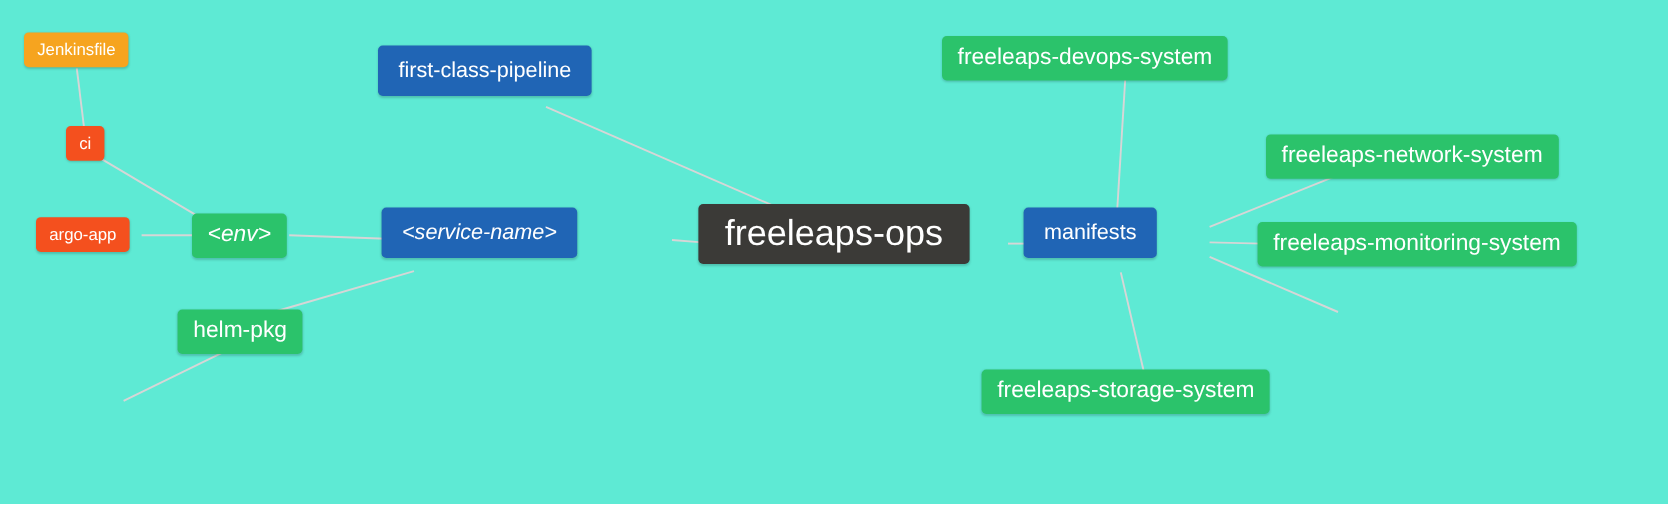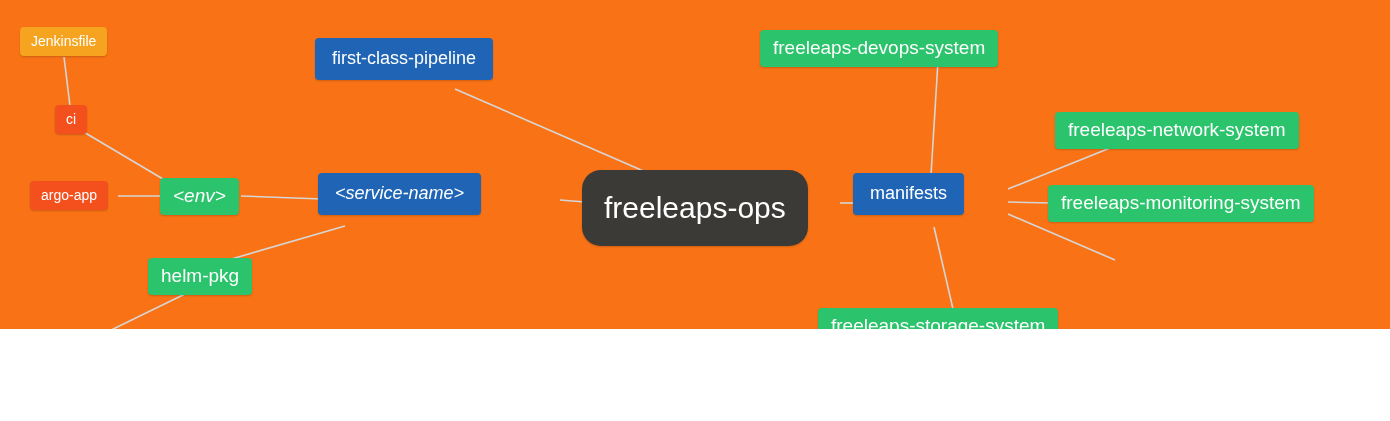--- a/index.html
+++ b/index.html
@@ -1,22 +1,22 @@
 <!DOCTYPE html>
 <html><head>
 <meta charset="utf-8">
 <style>
   html,body { margin:0; padding:0; background:#ffffff; }
   .canvas {
     position:relative;
     width:1390px;
-    height:329px;
+    height:420px;
     overflow:hidden;
     font-family:"Liberation Sans", sans-serif;
-    background:#f97316;
+    background:#5eead4;
   }
   .edges {
     position:absolute;
     left:0; top:0;
     width:1390px; height:421px;
     z-index:0;
   }
   .edges line {
     stroke:#d6d6d6;
     stroke-width:1.6;
@@ -28,21 +28,21 @@
     border-radius:4px;
     white-space:nowrap;
     line-height:1.2;
     box-shadow:0 1px 2px rgba(0,0,0,0.18);
     cursor:pointer;
     user-select:none;
   }
   .size-small { font-size:14px; padding:6px 11px; }
   .size-mid   { font-size:19px; padding:7px 13px; }
   .size-large { font-size:18px; padding:10px 17px; }
-  .size-root  { font-size:30px; padding:20px 22px;border-radius:19px; }
+  .size-root  { font-size:30px; padding:7px 22px; }
 </style>
 </head>
 <body>
 
 <div class="canvas">
 
   <svg class="edges" viewBox="0 0 1390 421" xmlns="http://www.w3.org/2000/svg">
     <line x1="64" y1="57" x2="70" y2="106" style="stroke: rgb(214, 214, 214);"></line>
     <line x1="82" y1="131" x2="168" y2="182" style="stroke: rgb(214, 214, 214);"></line>
     <line x1="118" y1="196" x2="162" y2="196" style="stroke: rgb(214, 214, 214);"></line>
@@ -61,18 +61,18 @@
 
   <div class="node size-small" style="left: 20px; top: 27px; background: rgb(246, 164, 31);">Jenkinsfile</div>
   <div class="node size-small" style="left: 55px; top: 105px; background: rgb(244, 80, 30);">ci</div>
   <div class="node size-small" style="left: 30px; top: 181px; background: rgb(244, 80, 30);">argo-app</div>
   <div class="node size-mid" style="left: 160px; top: 178px; background: rgb(43, 195, 107); font-style: italic;">&lt;env&gt;</div>
   <div class="node size-mid" style="left: 148px; top: 258px; background: rgb(43, 195, 107);">helm-pkg</div>
   <div class="node size-large" style="left: 315px; top: 38px; background: rgb(32, 101, 181);">first-class-pipeline</div>
   <div class="node size-large" style="left: 318px; top: 173px; background: rgb(32, 101, 181); font-style: italic;">&lt;service-name&gt;</div>
   <div class="node size-root" style="left: 582px; top: 170px; background: rgb(59, 58, 55);">freeleaps-ops</div>
   <div class="node size-large" style="left: 853px; top: 173px; background: rgb(32, 101, 181);">manifests</div>
-  <div class="node size-mid" style="left: 760px; top: 30px; background: rgb(43, 195, 107);">freeleaps-devops-system</div>
+  <div class="node size-mid" style="left: 785px; top: 30px; background: rgb(43, 195, 107);">freeleaps-devops-system</div>
   <div class="node size-mid" style="left: 1055px; top: 112px; background: rgb(43, 195, 107);">freeleaps-network-system</div>
   <div class="node size-mid" style="left: 1048px; top: 185px; background: rgb(43, 195, 107); text-align: right;">freeleaps-monitoring-system</div>
   <div class="node size-mid" style="left: 818px; top: 308px; background: rgb(43, 195, 107);">freeleaps-storage-system</div>
 
 </div>
 
 </body></html>

